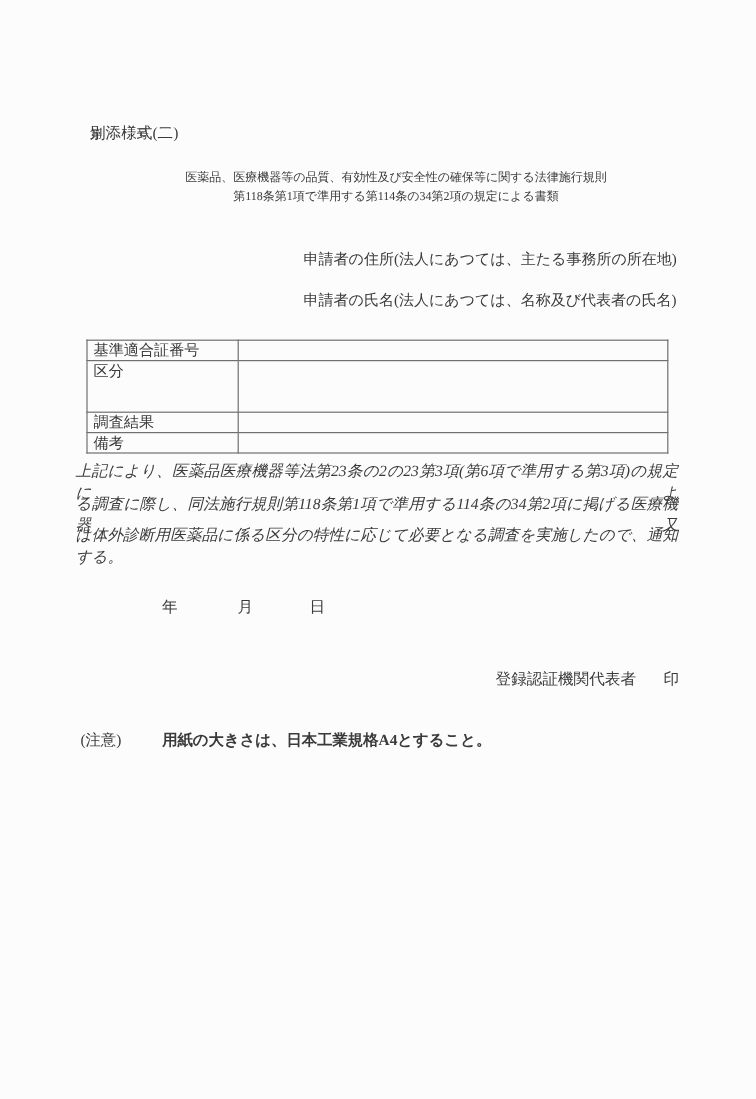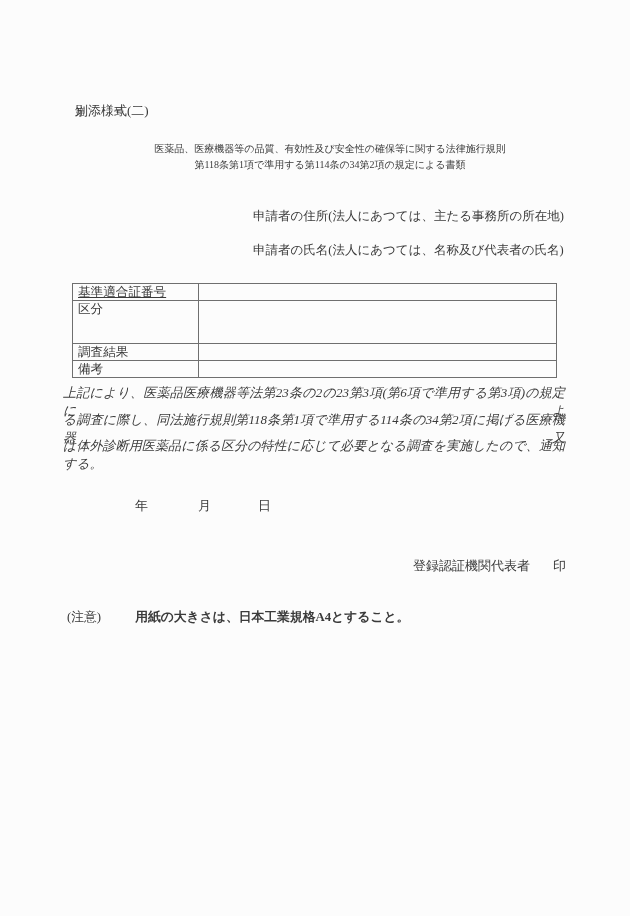--- a/index.html
+++ b/index.html
@@ -41,21 +41,21 @@
     table-layout: fixed;
     font-size: 12.6px;
   }
   table.form-table td {
     border: 1px solid #6f6f6f;
     vertical-align: top;
     padding: 1px 4px 0 5px;
     line-height: 15px;
   }
   td.label-cell { width: 116px; }
-  tr.row-cert   td { height: 15px; text-decoration: underline; }
+  tr.row-cert   td { height: 15px; }
   tr.row-kubun  td { height: 41px; }
   tr.row-result td { height: 14px; margin-left: 16px; }
   tr.row-remark td { height: 14px; }
 
   .body-paragraph {
     position: absolute;
     left: 63px; top: 384px; width: 502px;
     font-size: 13px;
     font-style: italic;
   }

